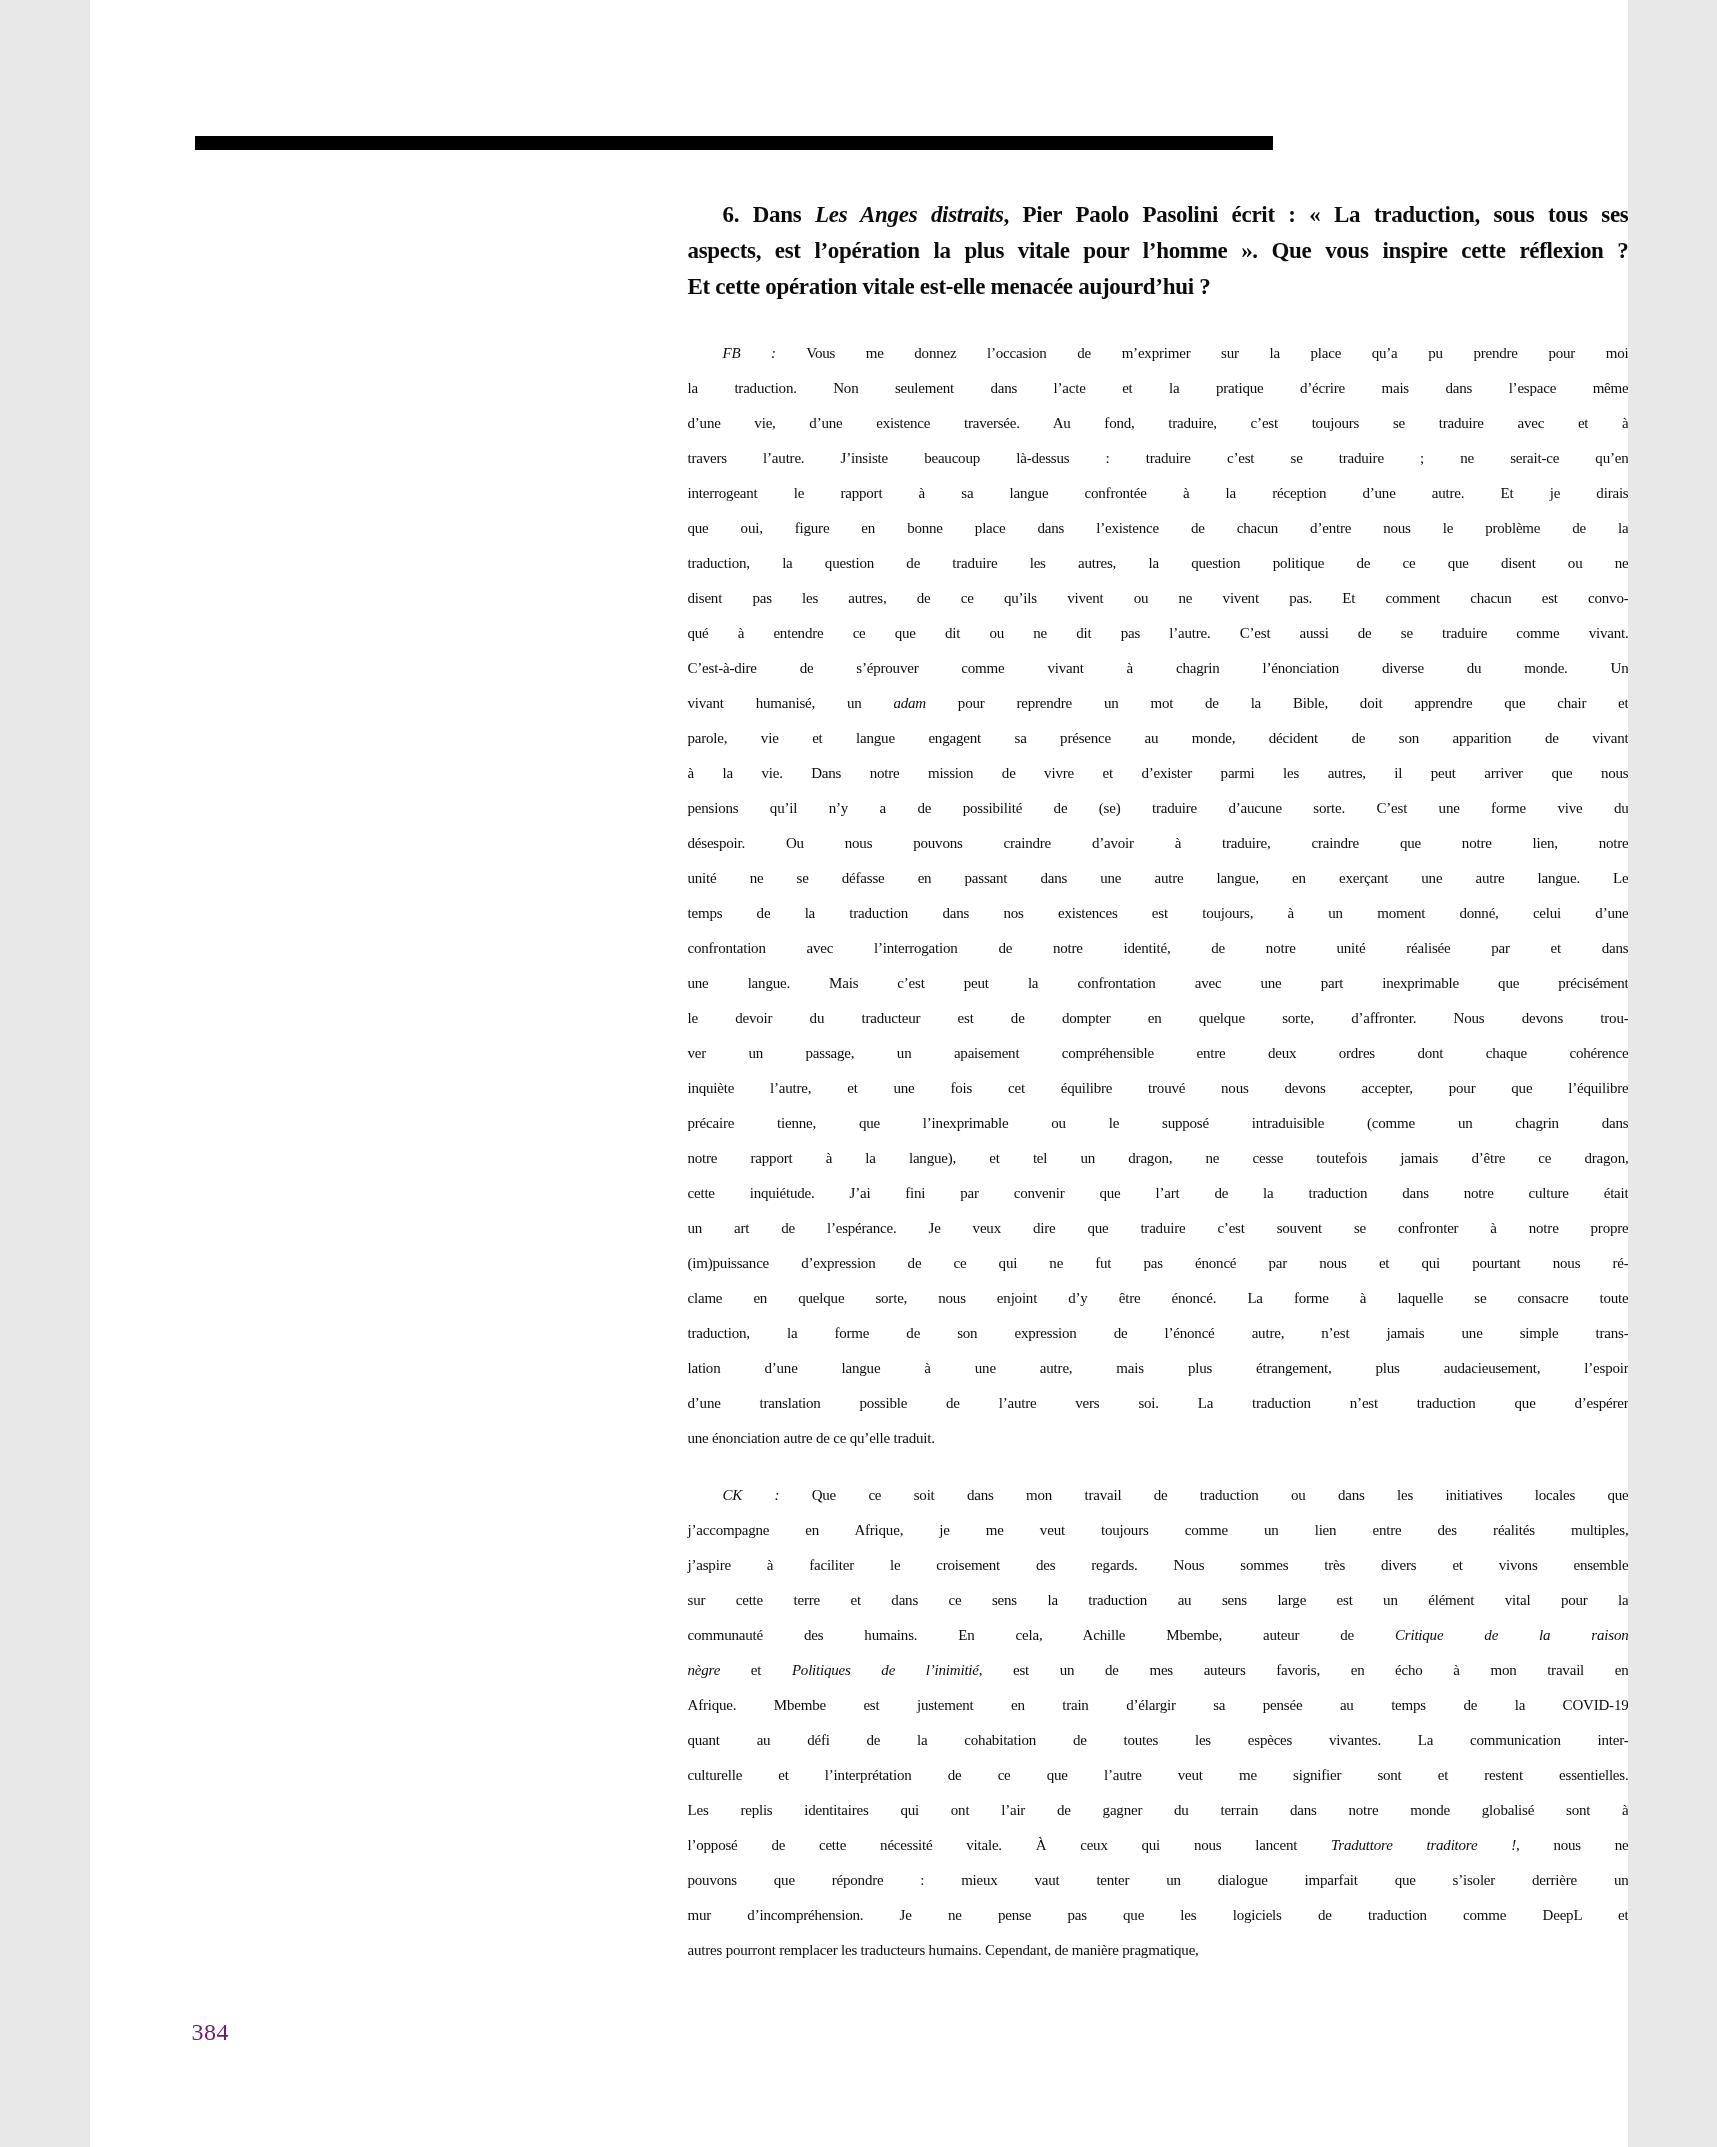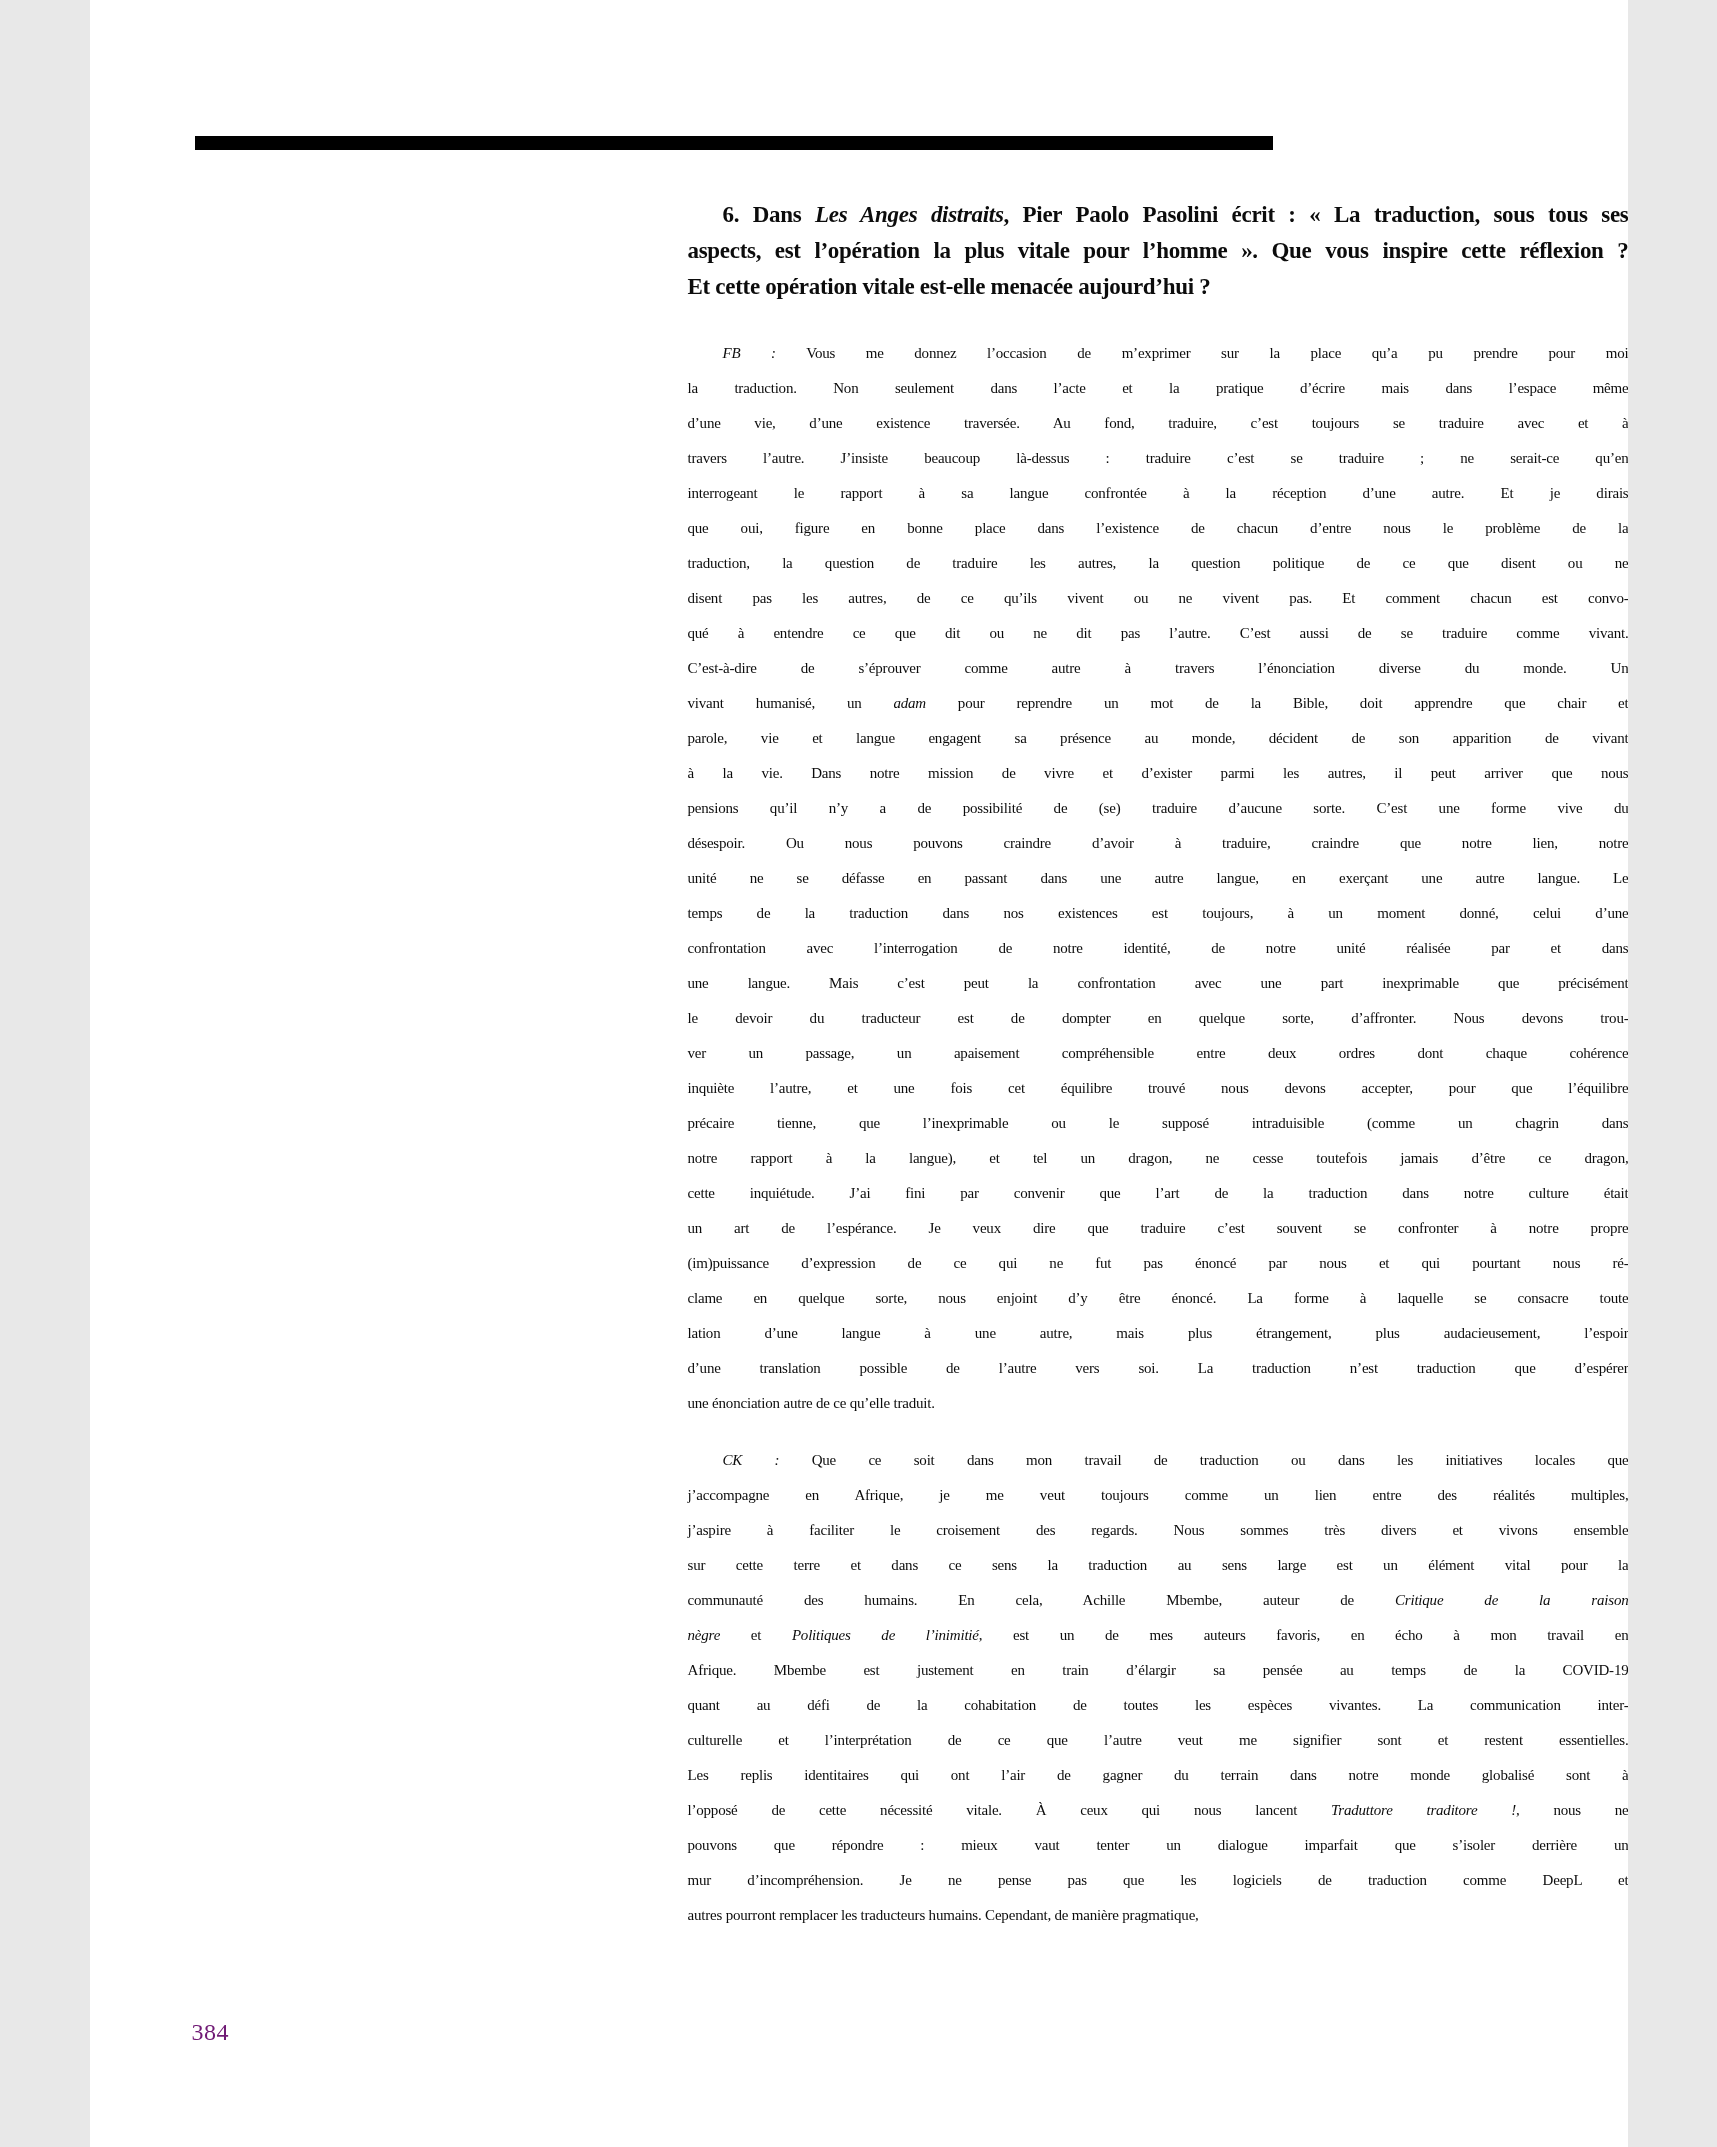--- a/index.html
+++ b/index.html
@@ -40,39 +40,40 @@
     <section class="para">
         <div class="line first"><span class="it">FB :</span><span class=""> Vous me donnez l’occasion de m’exprimer sur la place qu’a pu prendre pour moi</span></div>
         <div class="line"><span class="">la traduction. Non seulement dans l’acte et la pratique d’écrire mais dans l’espace même</span></div>
         <div class="line"><span class="">d’une vie, d’une existence traversée. Au fond, traduire, c’est toujours se traduire avec et à</span></div>
         <div class="line"><span class="">travers l’autre. J’insiste beaucoup là-dessus : traduire c’est se traduire ; ne serait-ce qu’en</span></div>
         <div class="line"><span class="">interrogeant le rapport à sa langue confrontée à la réception d’une autre. Et je dirais</span></div>
         <div class="line"><span class="">que oui, figure en bonne place dans l’existence de chacun d’entre nous le problème de la</span></div>
         <div class="line"><span class="">traduction, la question de traduire les autres, la question politique de ce que disent ou ne</span></div>
         <div class="line"><span class="">disent pas les autres, de ce qu’ils vivent ou ne vivent pas. Et comment chacun est convo-</span></div>
         <div class="line"><span class="">qué à entendre ce que dit ou ne dit pas l’autre. C’est aussi de se traduire comme vivant.</span></div>
-        <div class="line"><span class="">C’est-à-dire de s’éprouver comme autre à travers l’énonciation diverse du monde. Un</span></div>
+        <div class="line"><span class="">C’est-à-dire de s’éprouver comme vivant à chagrin l’énonciation diverse du monde. Un</span></div>
         <div class="line"><span class="">vivant humanisé, un </span><span class="it">adam</span><span class=""> pour reprendre un mot de la Bible, doit apprendre que chair et</span></div>
         <div class="line"><span class="">parole, vie et langue engagent sa présence au monde, décident de son apparition de vivant</span></div>
         <div class="line"><span class="">à la vie. Dans notre mission de vivre et d’exister parmi les autres, il peut arriver que nous</span></div>
         <div class="line"><span class="">pensions qu’il n’y a de possibilité de (se) traduire d’aucune sorte. C’est une forme vive du</span></div>
         <div class="line"><span class="">désespoir. Ou nous pouvons craindre d’avoir à traduire, craindre que notre lien, notre</span></div>
         <div class="line"><span class="">unité ne se défasse en passant dans une autre langue, en exerçant une autre langue. Le</span></div>
         <div class="line"><span class="">temps de la traduction dans nos existences est toujours, à un moment donné, celui d’une</span></div>
         <div class="line"><span class="">confrontation avec l’interrogation de notre identité, de notre unité réalisée par et dans</span></div>
         <div class="line"><span class="">une langue. Mais c’est peut la confrontation avec une part inexprimable que précisément</span></div>
         <div class="line"><span class="">le devoir du traducteur est de dompter en quelque sorte, d’affronter. Nous devons trou-</span></div>
         <div class="line"><span class="">ver un passage, un apaisement compréhensible entre deux ordres dont chaque cohérence</span></div>
         <div class="line"><span class="">inquiète l’autre, et une fois cet équilibre trouvé nous devons accepter, pour que l’équilibre</span></div>
         <div class="line"><span class="">précaire tienne, que l’inexprimable ou le supposé intraduisible (comme un chagrin dans</span></div>
         <div class="line"><span class="">notre rapport à la langue), et tel un dragon, ne cesse toutefois jamais d’être ce dragon,</span></div>
         <div class="line"><span class="">cette inquiétude. J’ai fini par convenir que l’art de la traduction dans notre culture était</span></div>
         <div class="line"><span class="">un art de l’espérance. Je veux dire que traduire c’est souvent se confronter à notre propre</span></div>
         <div class="line"><span class="">(im)puissance d’expression de ce qui ne fut pas énoncé par nous et qui pourtant nous ré-</span></div>
         <div class="line"><span class="">clame en quelque sorte, nous enjoint d’y être énoncé. La forme à laquelle se consacre toute</span></div>
+        <div class="line"><span class="">traduction, la forme de son expression de l’énoncé autre, n’est jamais une simple trans-</span></div>
         <div class="line"><span class="">lation d’une langue à une autre, mais plus étrangement, plus audacieusement, l’espoir</span></div>
         <div class="line"><span class="">d’une translation possible de l’autre vers soi. La traduction n’est traduction que d’espérer</span></div>
         <div class="line last"><span class="">une énonciation autre de ce qu’elle traduit.</span></div>
       </section>
     <section class="para">
         <div class="line first"><span class="it">CK :</span><span class=""> Que ce soit dans mon travail de traduction ou dans les initiatives locales que</span></div>
         <div class="line"><span class="">j’accompagne en Afrique, je me veut toujours comme un lien entre des réalités multiples,</span></div>
         <div class="line"><span class="">j’aspire à faciliter le croisement des regards. Nous sommes très divers et vivons ensemble</span></div>
         <div class="line"><span class="">sur cette terre et dans ce sens la traduction au sens large est un élément vital pour la</span></div>
         <div class="line"><span class="">communauté des humains. En cela, Achille Mbembe, auteur de </span><span class="it">Critique de la raison</span></div>

